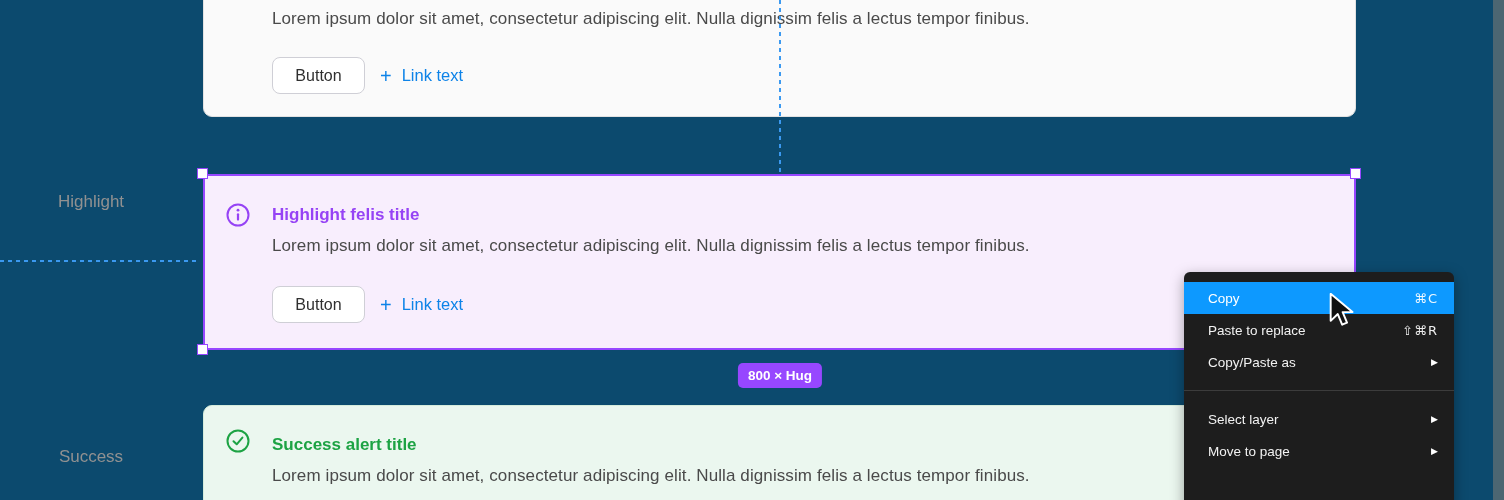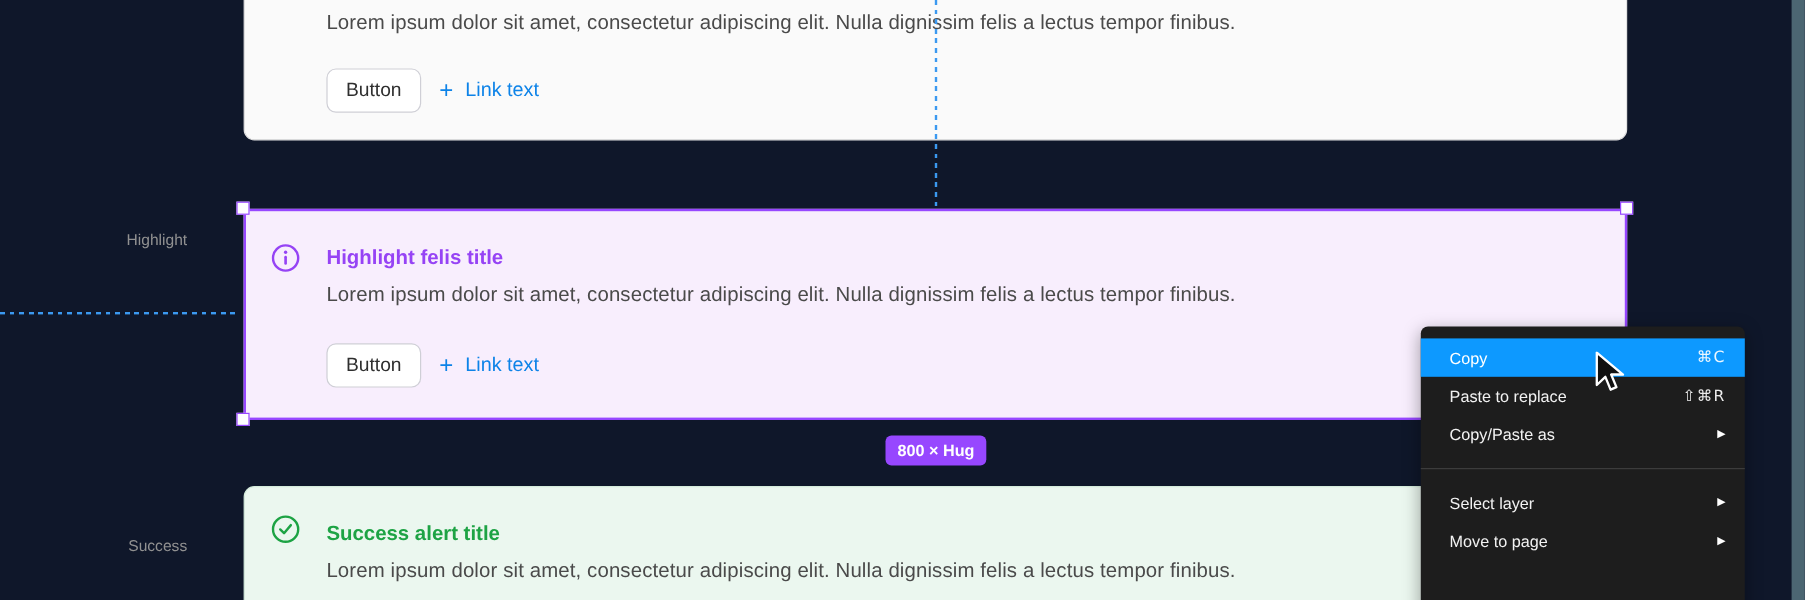--- a/index.html
+++ b/index.html
@@ -1,26 +1,26 @@
 <!DOCTYPE html>
 <html><head>
 <meta charset="utf-8">
 <style>
   * { margin:0; padding:0; box-sizing:border-box; }
   html,body { width:1504px; height:500px; }
   body { font-family:"Liberation Sans", sans-serif; background:#ffffff; }
-  #canvas { position:relative; width:1504px; height:500px; overflow:hidden; background:#0f172a; }
+  #canvas { position:relative; width:1504px; height:500px; overflow:hidden; background:#0c4a6e; }
 
   
   .card { position:absolute; }
   .alert-body { position:absolute; font-size:17px; color:#4a4a4a; letter-spacing:.1px; white-space:nowrap; }
   .alert-title { position:absolute; font-size:17px; font-weight:700; white-space:nowrap; }
   .btn-row { position:absolute; display:flex; align-items:center; gap:15px; }
   .ui-button {
-    width:79px; height:37px; background:#ffffff; border:1px solid #cfcfd6;
+    width:93px; height:37px; background:#ffffff; border:1px solid #cfcfd6;
     border-radius:8px; font-size:16px; color:#2f2f2f; display:flex;
     align-items:center; justify-content:center; font-family:"Liberation Sans",sans-serif;
   }
   .ui-link { display:flex; align-items:center; gap:10px; color:#0d83e8; cursor:pointer; }
   .ui-link .plus { font-size:20px; font-weight:400; line-height:1; }
   .ui-link .link-label { font-size:16.5px; font-weight:500; }
   .alert-icon { position:absolute; width:24px; height:24px; }
 
   
   #card-top { left:203px; top:-56px; width:1153px; height:173px;
@@ -44,22 +44,22 @@
     font-size:13.5px; font-weight:700; border-radius:5px; z-index:5; white-space:nowrap; }
 
   
   #card-success { left:203px; top:405px; width:1153px; height:140px;
     background:#ebf7ef; border:1px solid #d5ecdc; border-radius:9px; }
   #card-success .alert-icon { left:22px; top:23px; color:#1da344; }
   #card-success .alert-title { left:68px; top:29px; color:#1da344; }
   #card-success .alert-body { left:68px; top:60px; }
 
   
-  .row-label { position:absolute; left:26px; width:130px; text-align:right;
-    font-size:13px; color:#919191; }
+  .row-label { position:absolute; left:26px; width:130px; text-align:center;
+    font-size:17px; color:#919191; }
   #label-highlight { top:192px; }
   #label-success { top:447px; }
 
   
   .guide-v { position:absolute; left:779px; top:0; width:2px; height:173px; z-index:3;
     background:repeating-linear-gradient(to bottom,#3b99f0 0 4px,transparent 4px 8px); }
   .guide-h { position:absolute; left:0; top:260px; width:197px; height:2px; z-index:3;
     background:repeating-linear-gradient(to right,#3b99f0 0 4px,transparent 4px 8px); }
 
   

